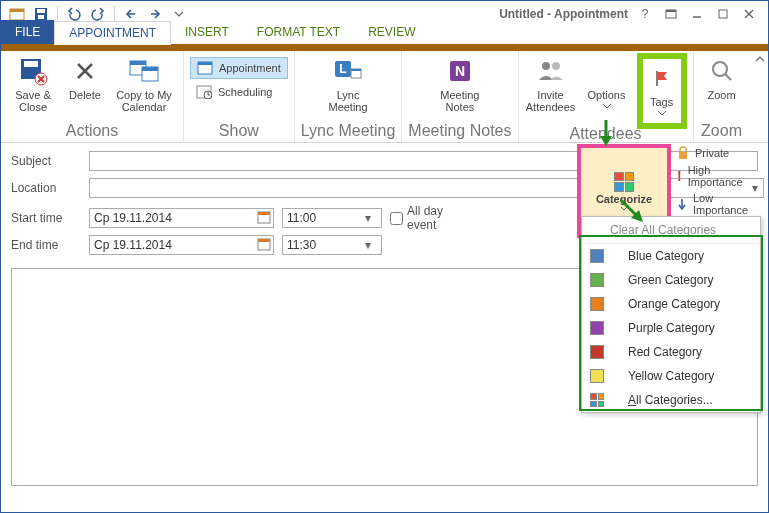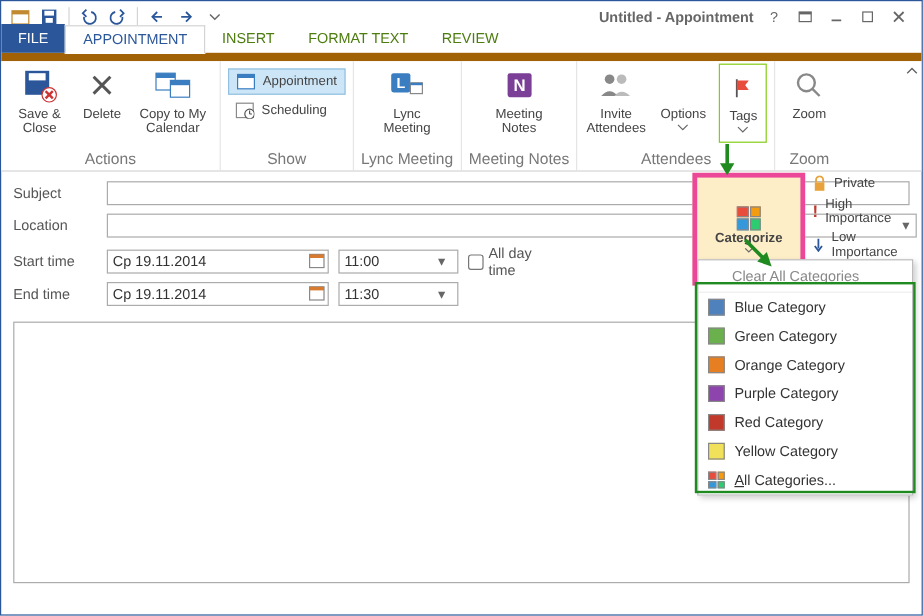--- a/index.html
+++ b/index.html
@@ -16,27 +16,27 @@
   
   .tabs { display:flex; align-items:flex-end; height:24px; border-bottom:7px solid #a16207; }
   .file-tab { background:#2b579a; color:#fff; padding:4px 14px; font-size:12px; height:24px; display:flex; align-items:center; }
   .tab { padding:4px 14px; font-size:12px; color:#4d7c0f; height:24px; display:flex; align-items:center; cursor:default;}
   .tab.active { border:1px solid #d4d4d4; border-bottom:1px solid #fff; color:#2b579a; background:#fff; position:relative; top:1px; }
 
   
   .ribbon { height:92px; border-bottom:1px solid #d4d4d4; display:flex; background:#fff; position:relative; }
   .group { border-right:1px solid #e5e5e5; padding:2px 6px 0 6px; display:flex; flex-direction:column; align-items:center; justify-content:space-between; }
   .group-body { display:flex; align-items:flex-start; gap:6px; height:72px; }
-  .group-label { font-size:13px; color:#777; text-align:left; padding-bottom:2px; }
+  .group-label { font-size:16px; color:#777; text-align:left; padding-bottom:2px; }
   .big-btn { width:52px; height:68px; display:flex; flex-direction:column; align-items:center; justify-content:flex-start; gap:2px; padding-top:2px; text-align:center; font-size:11px; }
   .big-btn .ic { width:32px; height:32px; display:flex; align-items:center; justify-content:center; }
   .stack-btns { display:flex; flex-direction:column; gap:2px; }
   .small-btn { height:22px; display:flex; align-items:center; gap:6px; padding:0 6px; font-size:11px; }
   .small-btn.active { background:#cde6f7; border:1px solid #92c0e0; }
-  .highlight-box { border:1px solid #84cc16; padding:1px; }
+  .highlight-box { border:6px solid #84cc16; padding:1px; }
 
   
   .form { padding:6px 10px 4px 10px; }
   .row { display:flex; align-items:center; height:24px; gap:8px; margin-bottom:3px;}
   .row label { width:70px; color:#555; font-size:12px;}
   .txt { border:1px solid #ababab; height:20px; padding:0 4px; font-size:12px; background:#fff; color:#333;}
   .txt.long { flex:1; }
   .txt.date { width:185px; }
   .txt.time { width:100px; }
   .date-wrap, .time-wrap { position:relative; display:flex; }
@@ -51,21 +51,21 @@
   .cat-btn-box { border:4px solid #ec4899; background:#fdeec8; padding:18px;font-weight:bold; }
   .cat-btn { width:50px; height:50px; display:flex; flex-direction:column; align-items:center; justify-content:center; gap:1px; font-size:11px;}
   .mini-grid { width:20px; height:20px; display:grid; grid-template-columns:1fr 1fr; grid-template-rows:1fr 1fr; gap:1px;}
   .mini-grid div{border:1px solid #888;}
   .side-opts { display:flex; flex-direction:column; padding:2px 6px; gap:4px; font-size:11px; }
   .side-opts .opt { display:flex; align-items:center; gap:6px; }
 
   .cat-menu { position:absolute; top:215px; left:580px; width:180px; border:1px solid #bcbcbc; background:#fff; box-shadow:2px 2px 5px rgba(0,0,0,.2);}
   .cat-menu .head { padding:6px 8px 6px 28px; color:#888; border-bottom:1px solid #eee;}
   .cat-menu-hl { position:absolute; top:234px; left:578px; width:184px; height:176px; border:2px solid #1f8a1f; pointer-events:none;}
-  .cat-item { display:flex; gap:8px; padding:5px 8px; font-size:12px; color:#333;}
+  .cat-item { display:flex; gap:24px; padding:5px 8px; font-size:12px; color:#333;}
   .swatch { width:14px; height:14px; border:1px solid #888;}
   .cat-item.all .mg { width:14px; height:14px; display:grid; grid-template-columns:1fr 1fr; grid-template-rows:1fr 1fr; gap:1px;}
   .cat-item.all .mg div{border:1px solid #888;}
   .underline-first::first-letter{ text-decoration:underline; }
 
   
   .arrow1 { position:absolute; top:117px; left:597px; width:20px; height:30px; }
   .arrow2 { position:absolute; top:195px; left:616px; width:30px; height:30px; }
 
   svg { display:block; }
@@ -333,21 +333,21 @@
             <rect x="1" y="2" width="12" height="3" fill="#d77b30"></rect>
           </svg>
         </span>
     </div>
     <div class="time-wrap">
       <input class="txt time" value="11:00" style="">
       <span class="dd" style="top:3px;color:#666;">▾</span>
     </div>
     <label class="chk">
       <input type="checkbox" style="">
-      <span>All day time</span>
+      <span>All day event</span>
     </label>
   </div>
   <div class="row">
     <label>End time</label>
     <div class="date-wrap">
       <input class="txt date" value="Cp 19.11.2014" style="">
       <span class="cal-ic">
           <svg width="14" height="14">
             <rect x="1" y="2" width="12" height="11" fill="#fff" stroke="#888"></rect>
             <rect x="1" y="2" width="12" height="3" fill="#d77b30"></rect>

